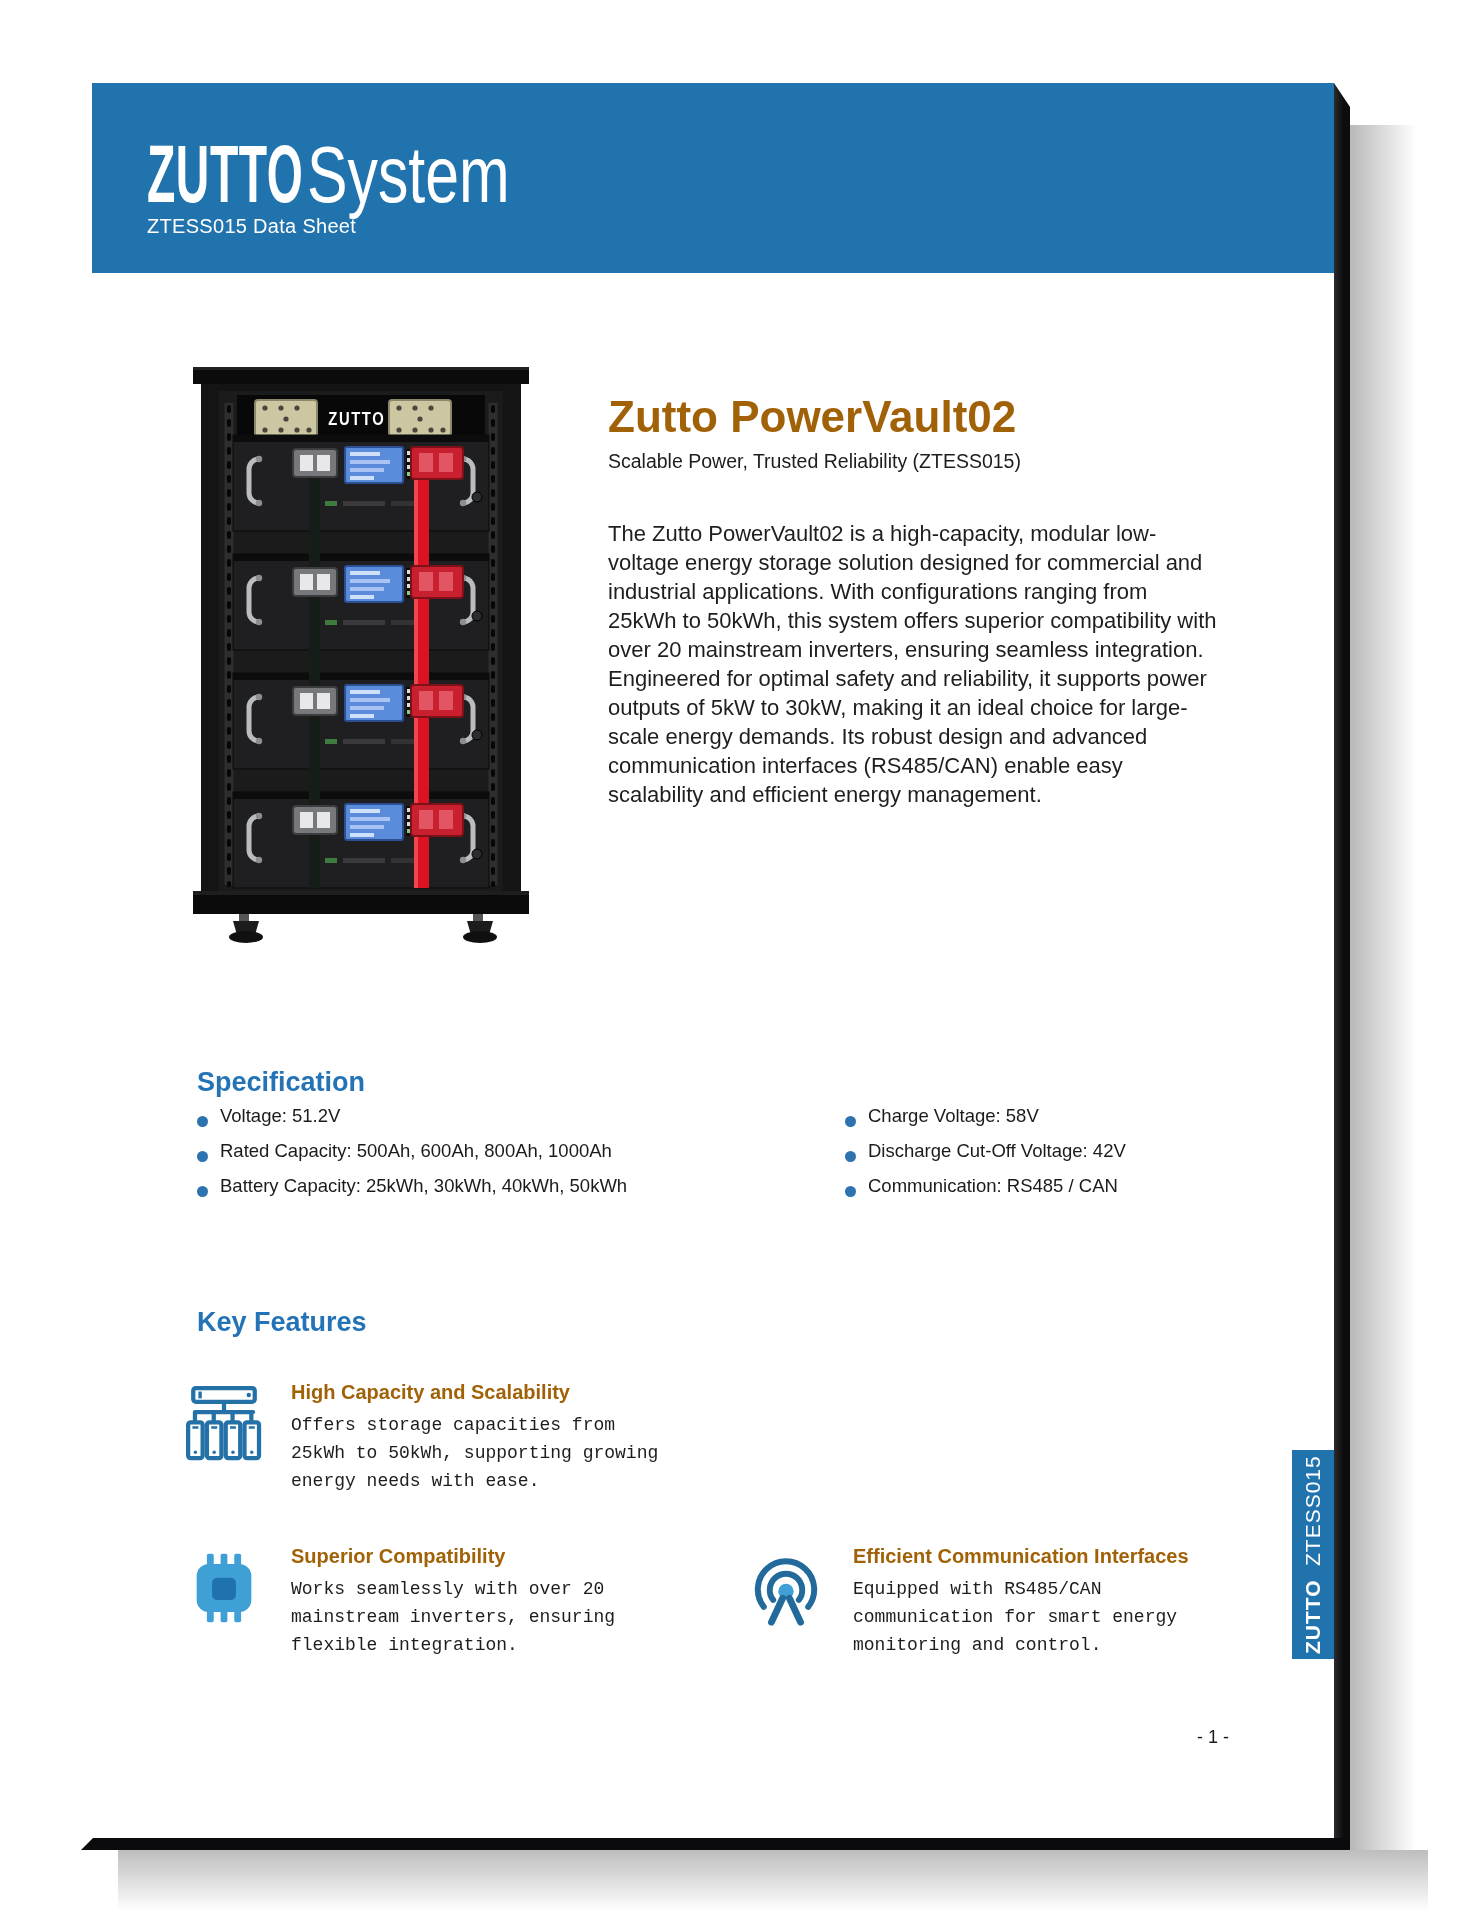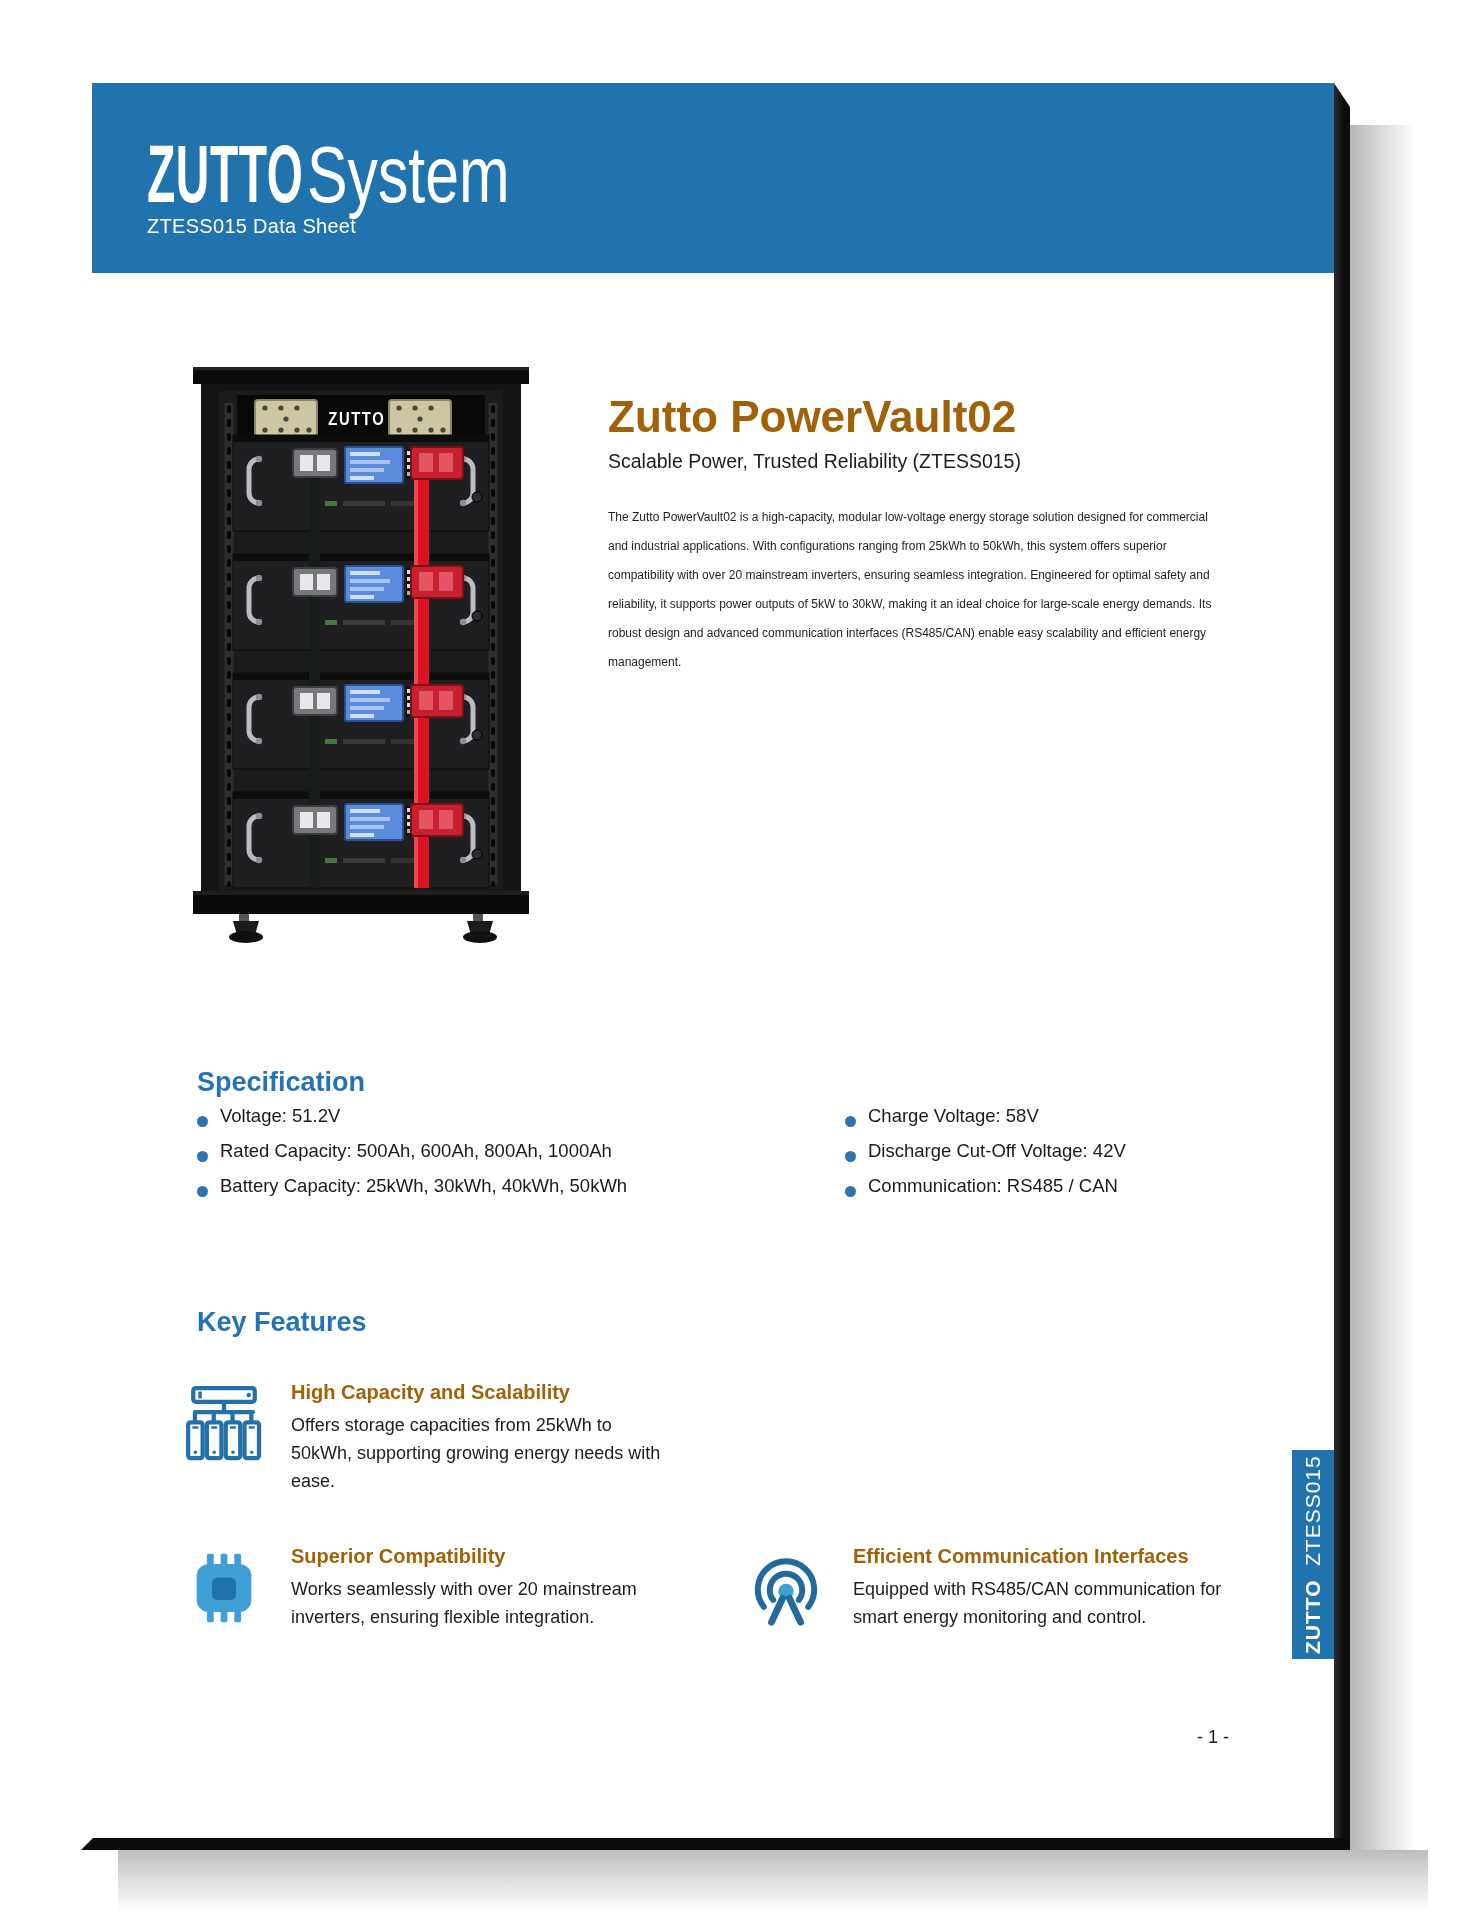--- a/index.html
+++ b/index.html
@@ -31,21 +31,21 @@
   .logo-system-box { width:210px; margin-left:2px; overflow:visible; }
   .logo-system { display:inline-block; font-size:80px; font-weight:400; line-height:1;
                  transform:scaleX(0.76); transform-origin:left bottom; white-space:nowrap; }
   .band-subtitle { font-size:20px; letter-spacing:.3px; }
 
   
   .rack-wrap { position:absolute; left:120px; top:306px; width:336px; height:590px; }
   .product-text { position:absolute; left:535px; top:338px; width:612px; }
   .product-title { font-size:44px; font-weight:700; color:#a16207; line-height:1.1; }
   .product-tagline { margin-top:9px; font-size:19.5px; color:#1d1d1d; }
-  .product-desc { margin-top:30px; font-size:12px; line-height:29px; color:#1e1e1e; }
+  .product-desc { margin-top:46px; font-size:22px; line-height:29px; color:#1e1e1e; }
 
   
   .sec-heading { position:absolute; font-size:27px; font-weight:700; color:#2373B6; }
   .h-spec { left:124px; top:1012px; }
   .h-feat { left:124px; top:1252px; }
 
   
   .spec-list { position:absolute; list-style:none; }
   .spec-col1 { left:124px; top:1050px; }
   .spec-col2 { left:772px; top:1050px; }
@@ -56,21 +56,21 @@
   
   .feature { position:absolute; display:flex; gap:26px; align-items:flex-start; }
   .f1 { left:110px; top:1326px; }
   .f2 { left:672px; top:1326px; }
   .f3 { left:110px; top:1490px; }
   .f4 { left:672px; top:1490px; }
   .f-icon { flex:0 0 82px; width:82px; height:82px; margin-top:2px; }
   .f-body { width:392px; }
   .f3 .f-body, .f1 .f-body { width:372px; }
   .f-title { font-size:20px; font-weight:700; color:#a16207; margin-bottom:7px; }
-  .f-text { font-size:18px; line-height:28px; color:#1d1d1d; }
+  .f-text { font-size:18px; line-height:28px; color:#1d1d1d;font-family:Liberation Mono, monospace; }
 
   
   .side-tab { position:absolute; left:1219px; top:1395px; width:42px; height:209px;
               background:#2173AE; color:#fff; writing-mode:vertical-rl;
               transform:rotate(180deg); text-align:center; line-height:42px;
               font-size:21px; letter-spacing:1px; }
   .side-tab .tab-brand { font-weight:700; }
   .side-tab .tab-model { font-weight:400; margin-inline-start:13px; }
 
   

